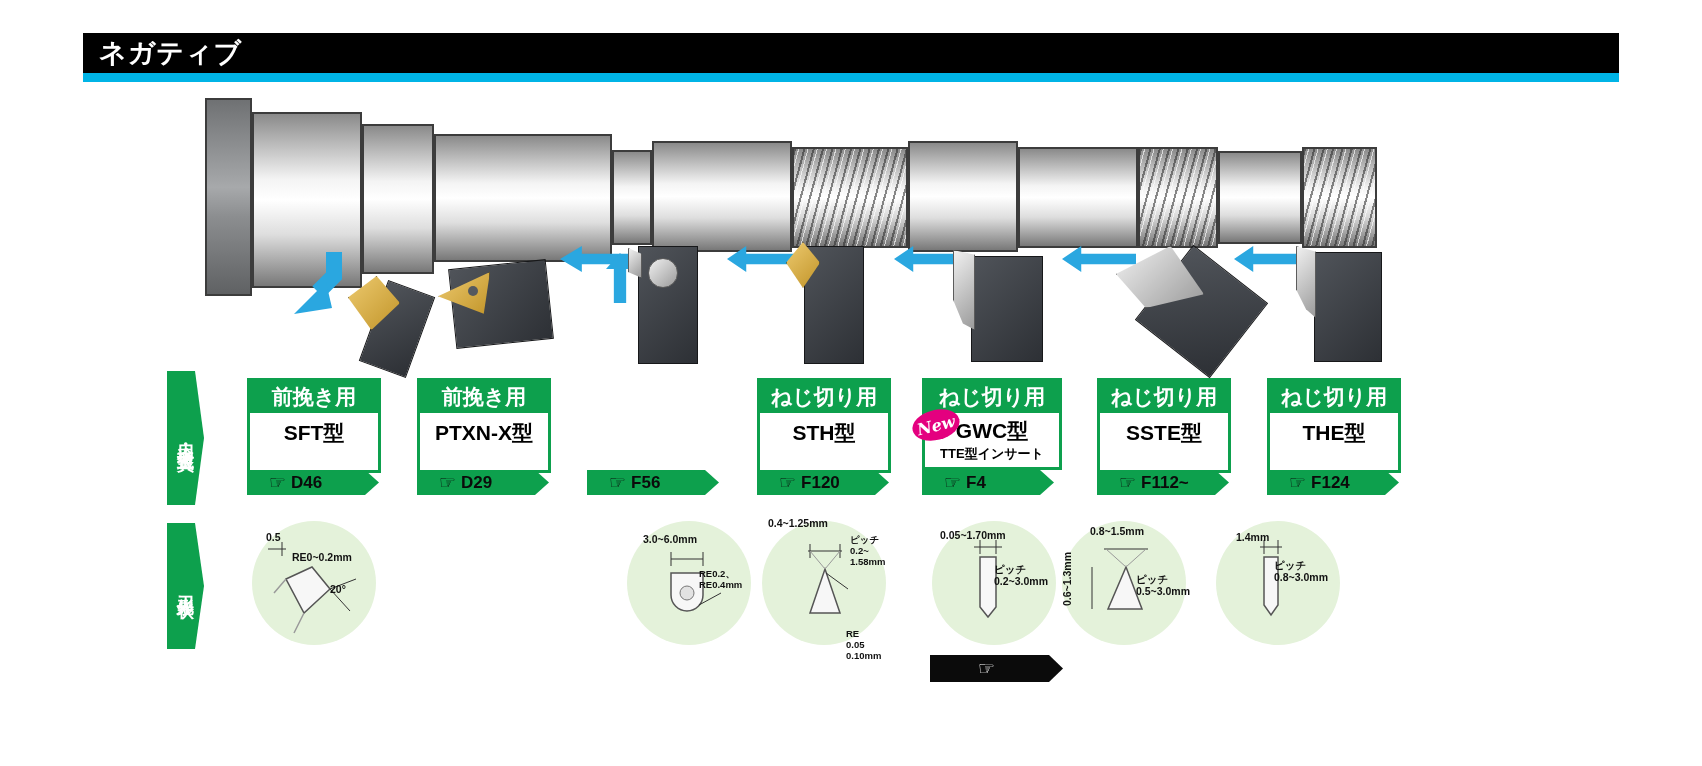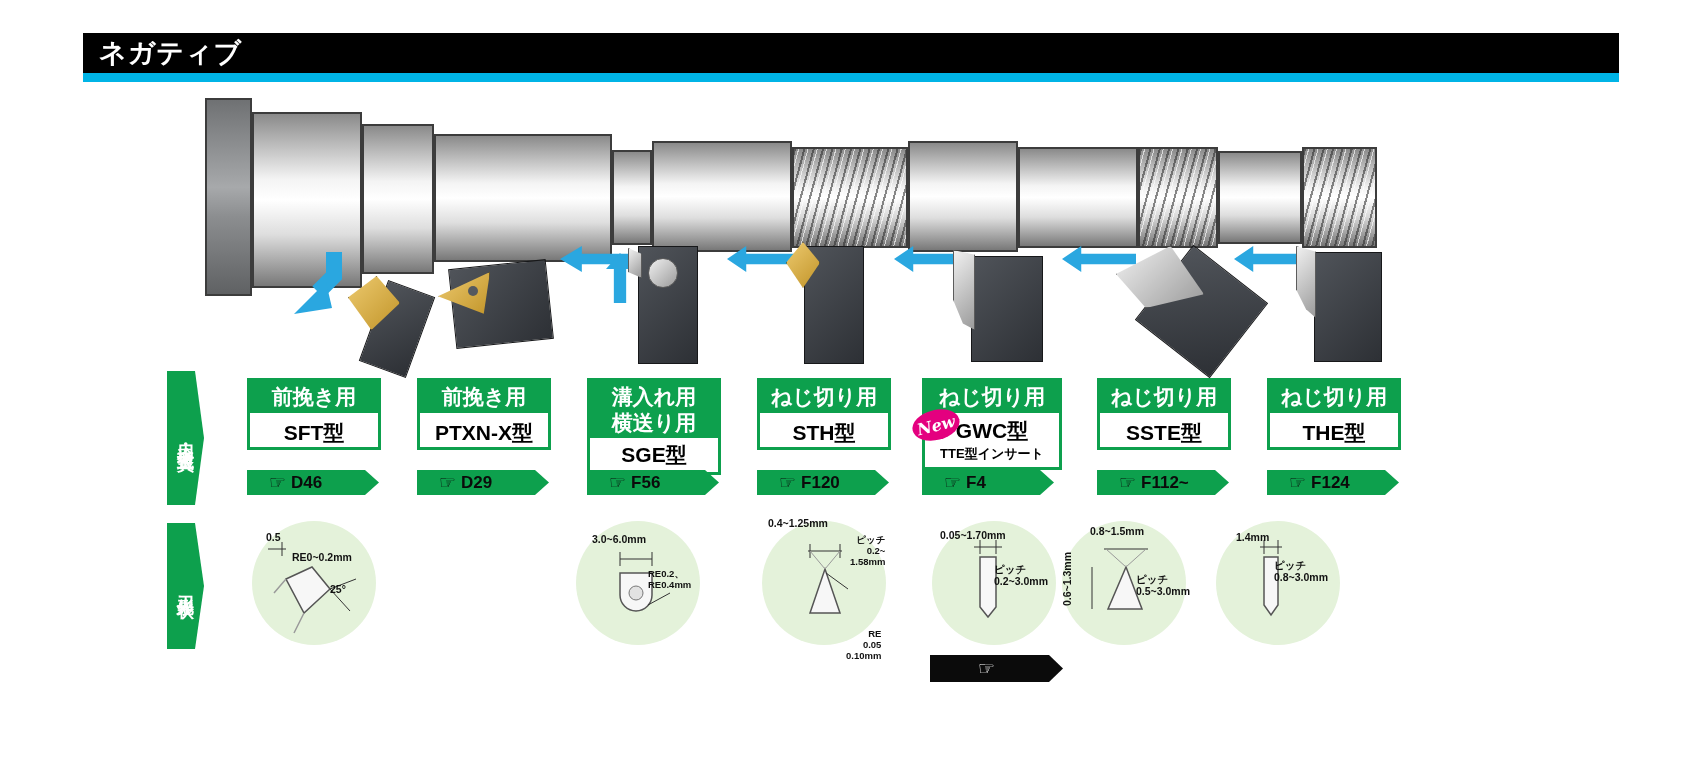--- a/index.html
+++ b/index.html
@@ -28,21 +28,21 @@
 
   
   .tool-body { background: linear-gradient(135deg, #50545a, #2d3035); border:1px solid #17181a; }
   .insert-gold { background: linear-gradient(135deg, #ecc96e, #c2952a); border:1px solid #7a5c10; }
   .insert-silver { background: linear-gradient(135deg, #f0f0f0, #9b9b9b); border:1px solid #5c5c5c; }
 
   
   .colbox { border:3px solid #0da04d; background:#fff; }
   .purpose { background:#0da04d; color:#fff; font-weight:bold; font-size:21px;
     text-align:center; line-height:1.22; padding:3px 0; }
-  .model { color:#000; font-weight:bold; font-size:21px; text-align:center; padding:6px 0 0; }
+  .model { color:#000; font-weight:bold; font-size:21px; text-align:center; padding:6px 0 23px; }
   .model-sub { color:#000; font-weight:bold; font-size:13px; text-align:center; padding:0 0 4px; }
 
   
   .page-tag { background:#0da04d; clip-path: polygon(0 0, calc(100% - 14px) 0, 100% 50%, calc(100% - 14px) 100%, 0 100%);
     height:25px; display:flex; align-items:center; justify-content:flex-start;
     padding-left:22px; gap:5px; color:#0b0b0b; font-weight:bold; font-size:17px; cursor:pointer; }
   .page-tag .hand { font-size:19px; line-height:1; }
   .page-tag-black { background:#0b0b0b; clip-path: polygon(0 0, calc(100% - 14px) 0, 100% 50%, calc(100% - 14px) 100%, 0 100%);
     height:27px; display:flex; align-items:center; padding-left:48px; color:#fff; font-size:19px; cursor:pointer; }
 
@@ -144,27 +144,20 @@
 
   <div class="abs colbox" style="left:417px; top:378px; width:134px;">
     <div class="purpose"><span>前挽き用</span></div>
     <div class="model">PTXN-X型</div>
   </div>
   <div class="abs page-tag" style="left:417px; top:470px; width:132px;">
     <span class="hand">☞</span>
     <span>D29</span>
   </div>
 
-  <div class="abs colbox" style="left:587px; top:378px; width:134px;">
-    <div class="purpose">
-      <span style="display:block;">溝入れ用</span>
-      <span style="display:block;">横送り用</span>
-    </div>
-    <div class="model" style="padding:3px 0 3px;">SGE型</div>
-  </div>
   <div class="abs page-tag" style="left:587px; top:470px; width:132px;">
     <span class="hand">☞</span>
     <span>F56</span>
   </div>
 
   <div class="abs colbox" style="left:757px; top:378px; width:134px;">
     <div class="purpose"><span>ねじ切り用</span></div>
     <div class="model">STH型</div>
   </div>
   <div class="abs page-tag" style="left:757px; top:470px; width:132px;">
@@ -205,39 +198,39 @@
     <svg width="124" height="124">
       <polygon points="34,58 60,46 78,68 52,92" fill="#f7f7f7" stroke="#555" stroke-width="1.5"></polygon>
       <path d="M52,92 L42,112 M34,58 L22,72" stroke="#9a9a9a" stroke-width="1.5" fill="none"></path>
       <line x1="16" y1="28" x2="34" y2="28" stroke="#333"></line>
         <line x1="30" y1="21" x2="30" y2="35" stroke="#333"></line>
       <line x1="78" y1="68" x2="104" y2="58" stroke="#333"></line>
         <line x1="78" y1="68" x2="98" y2="90" stroke="#333"></line>
     </svg>
     <span class="ann" style="left:14px; top:10px;">0.5</span>
     <span class="ann" style="left:40px; top:30px;">RE0~0.2mm</span>
-    <span class="ann" style="left:78px; top:62px;">25°</span>
-  </div>
-
-
-  <div class="abs circle" style="left:576px; top:521px;">
+    <span class="ann" style="left:78px; top:62px;">20°</span>
+  </div>
+
+
+  <div class="abs circle" style="left:627px; top:521px;">
     <svg width="124" height="124">
       <path d="M44,52 h32 v22 a16,16 0 0 1 -32,0 z" fill="#f7f7f7" stroke="#555" stroke-width="1.5"></path>
       <circle cx="60" cy="72" r="7" fill="#e2e2e2" stroke="#777"></circle>
       <line x1="44" y1="38" x2="76" y2="38" stroke="#333"></line>
       <line x1="44" y1="31" x2="44" y2="45" stroke="#333"></line>
         <line x1="76" y1="31" x2="76" y2="45" stroke="#333"></line>
       <line x1="72" y1="84" x2="94" y2="72" stroke="#333"></line>
     </svg>
     <span class="ann" style="left:16px; top:12px;">3.0~6.0mm</span>
     <span class="ann small" style="left:72px; top:48px;">RE0.2、
 RE0.4mm</span>
   </div>
 
-  <div class="abs circle" style="left:762px; top:521px;text-align:right;">
+  <div class="abs circle" style="left:762px; top:521px;">
     <svg width="124" height="124">
       <polygon points="48,92 78,92 63,48" fill="#f7f7f7" stroke="#555" stroke-width="1.5"></polygon>
       <line x1="46" y1="30" x2="80" y2="30" stroke="#333"></line>
       <line x1="48" y1="23" x2="48" y2="37" stroke="#333"></line>
         <line x1="78" y1="23" x2="78" y2="37" stroke="#333"></line>
       <line x1="63" y1="48" x2="48" y2="30" stroke="#999"></line>
         <line x1="63" y1="48" x2="78" y2="30" stroke="#999"></line>
       <line x1="64" y1="52" x2="86" y2="68" stroke="#333"></line>
     </svg>
     <span class="ann" style="left:6px; top:-4px;">0.4~1.25mm</span>

